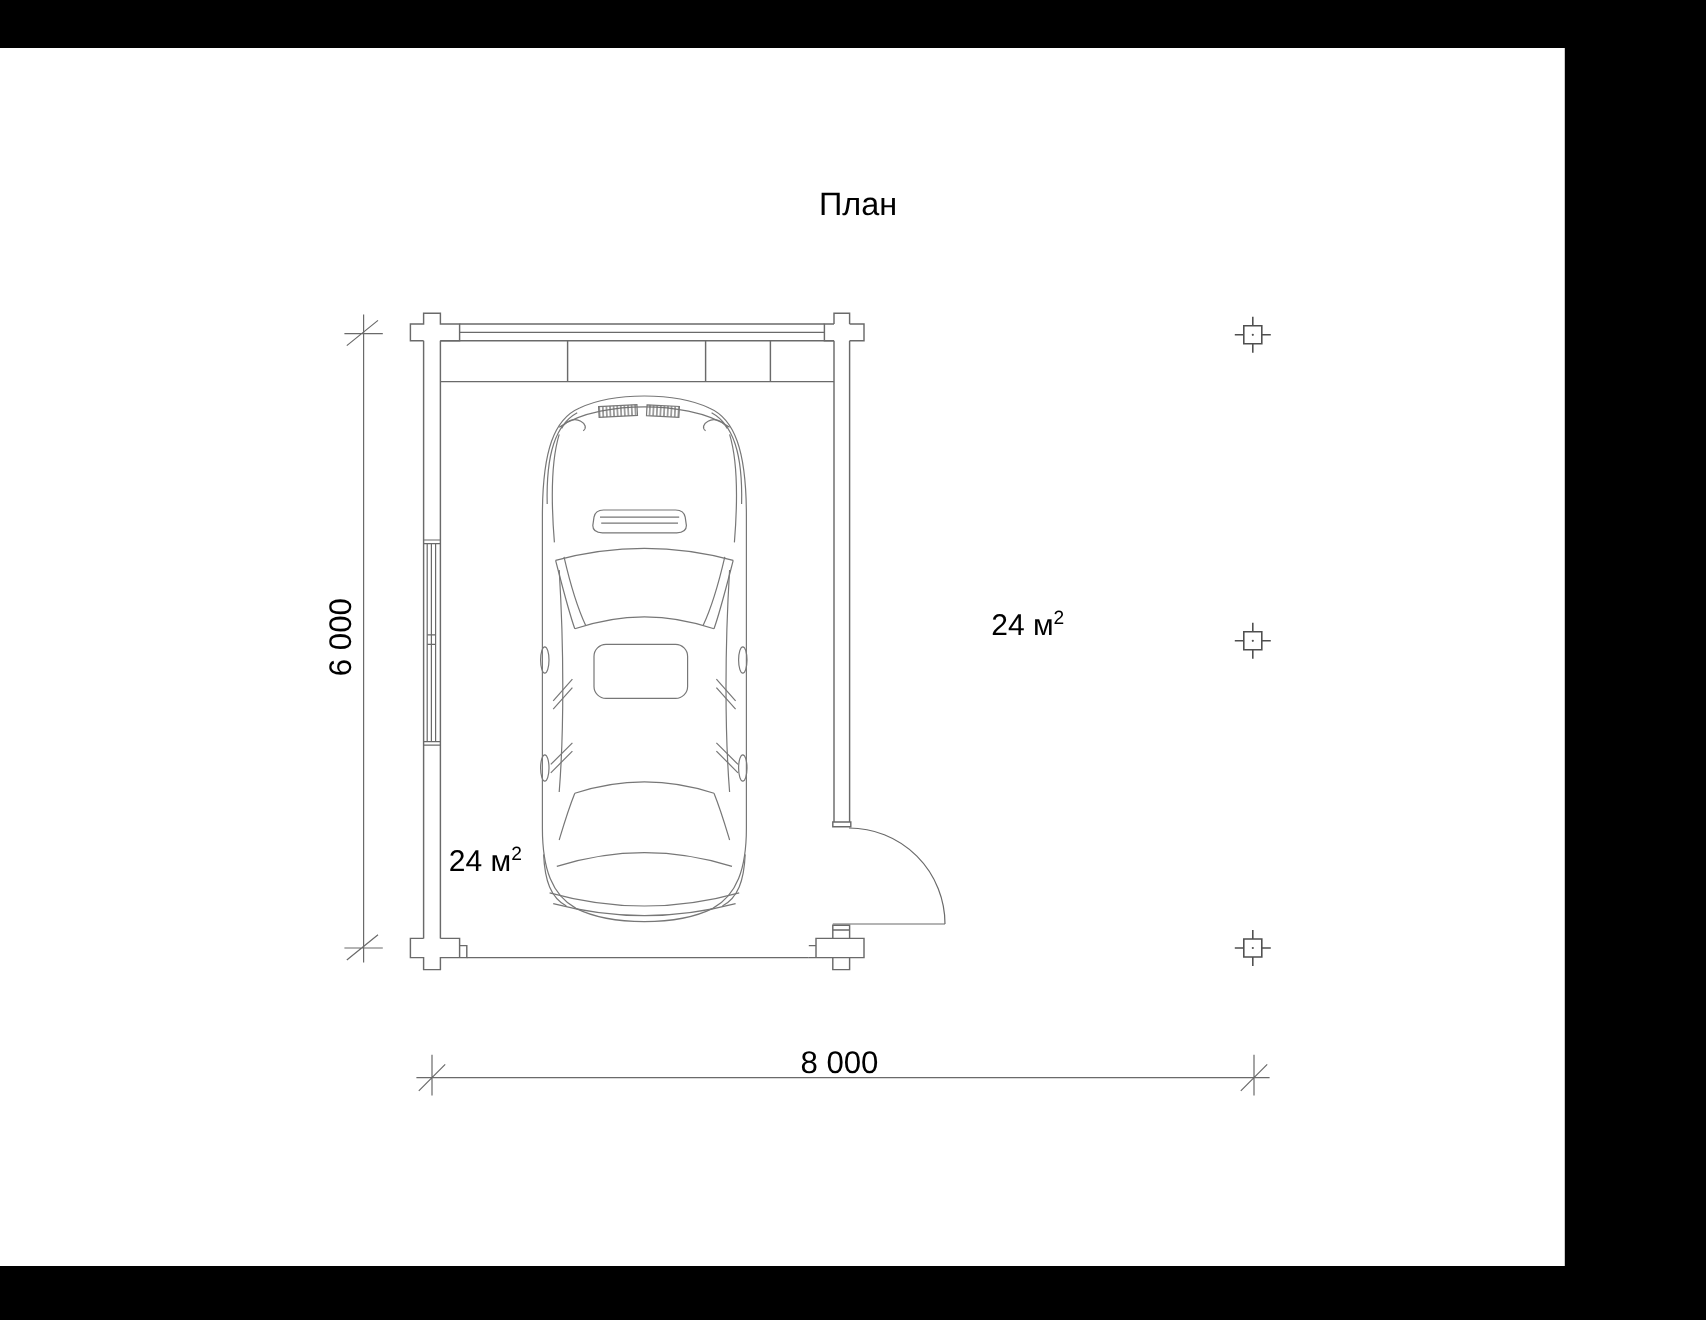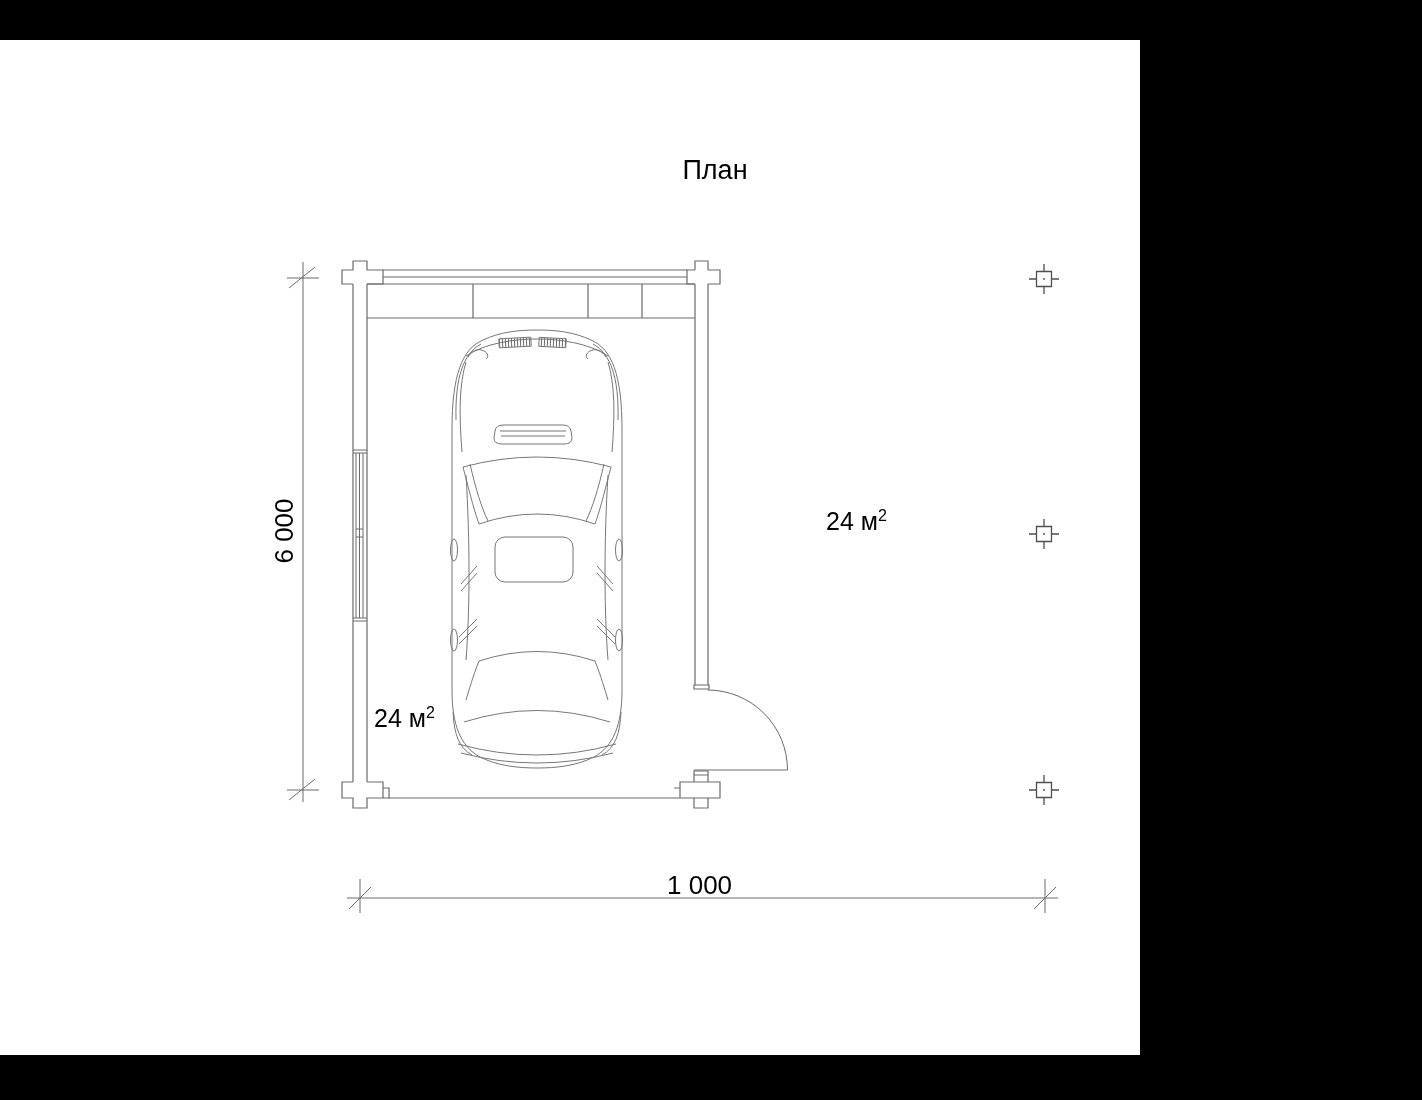--- a/index.html
+++ b/index.html
@@ -1,16 +1,16 @@
 <!DOCTYPE html>
 <html><head>
 <meta charset="utf-8">
 <style>
   html,body{margin:0;padding:0;background:#000;}
-  #stage{position:relative;width:1140px;height:1100px;background:#000;overflow:hidden;
+  #stage{position:relative;width:1304px;height:1100px;background:#000;overflow:hidden;
          font-family:"Liberation Sans",sans-serif;color:#000;}
   .sheet{position:absolute;left:0;top:40px;width:1422px;height:1015px;background:#fff;}
   .letterbox{position:absolute;left:0;width:1422px;background:#000;}
   .letterbox.top{top:0;height:40px;}
   .letterbox.bottom{top:1055px;height:45px;}
   svg.plan{position:absolute;left:0;top:0;width:1422px;height:1100px;}
   svg.plan *{vector-effect:non-scaling-stroke;}
   .lbl{position:absolute;white-space:nowrap;color:#000;}
   .title{left:635px;top:155px;width:160px;text-align:center;font-size:27px;}
   .dim-h{left:667px;top:870px;font-size:26px;}
@@ -134,18 +134,18 @@
       <path d="M347,898 H1058"></path>
       <path d="M360,879 V913 M349,909 L371,887"></path>
       <path d="M1045,879 V913 M1034,909 L1056,887"></path>
     </g>
   </svg>
 
   <div class="lbl title">План</div>
 
   <div class="lbl dim-v">6 000</div>
 
-  <div class="lbl dim-h">1 000</div>
+  <div class="lbl dim-h">8 000</div>
 
   <div class="lbl area garage"><span>24 м</span><sup>2</sup></div>
 
   <div class="lbl area carport"><span>24 м</span><sup>2</sup></div>
 </div>
 
 </body></html>

